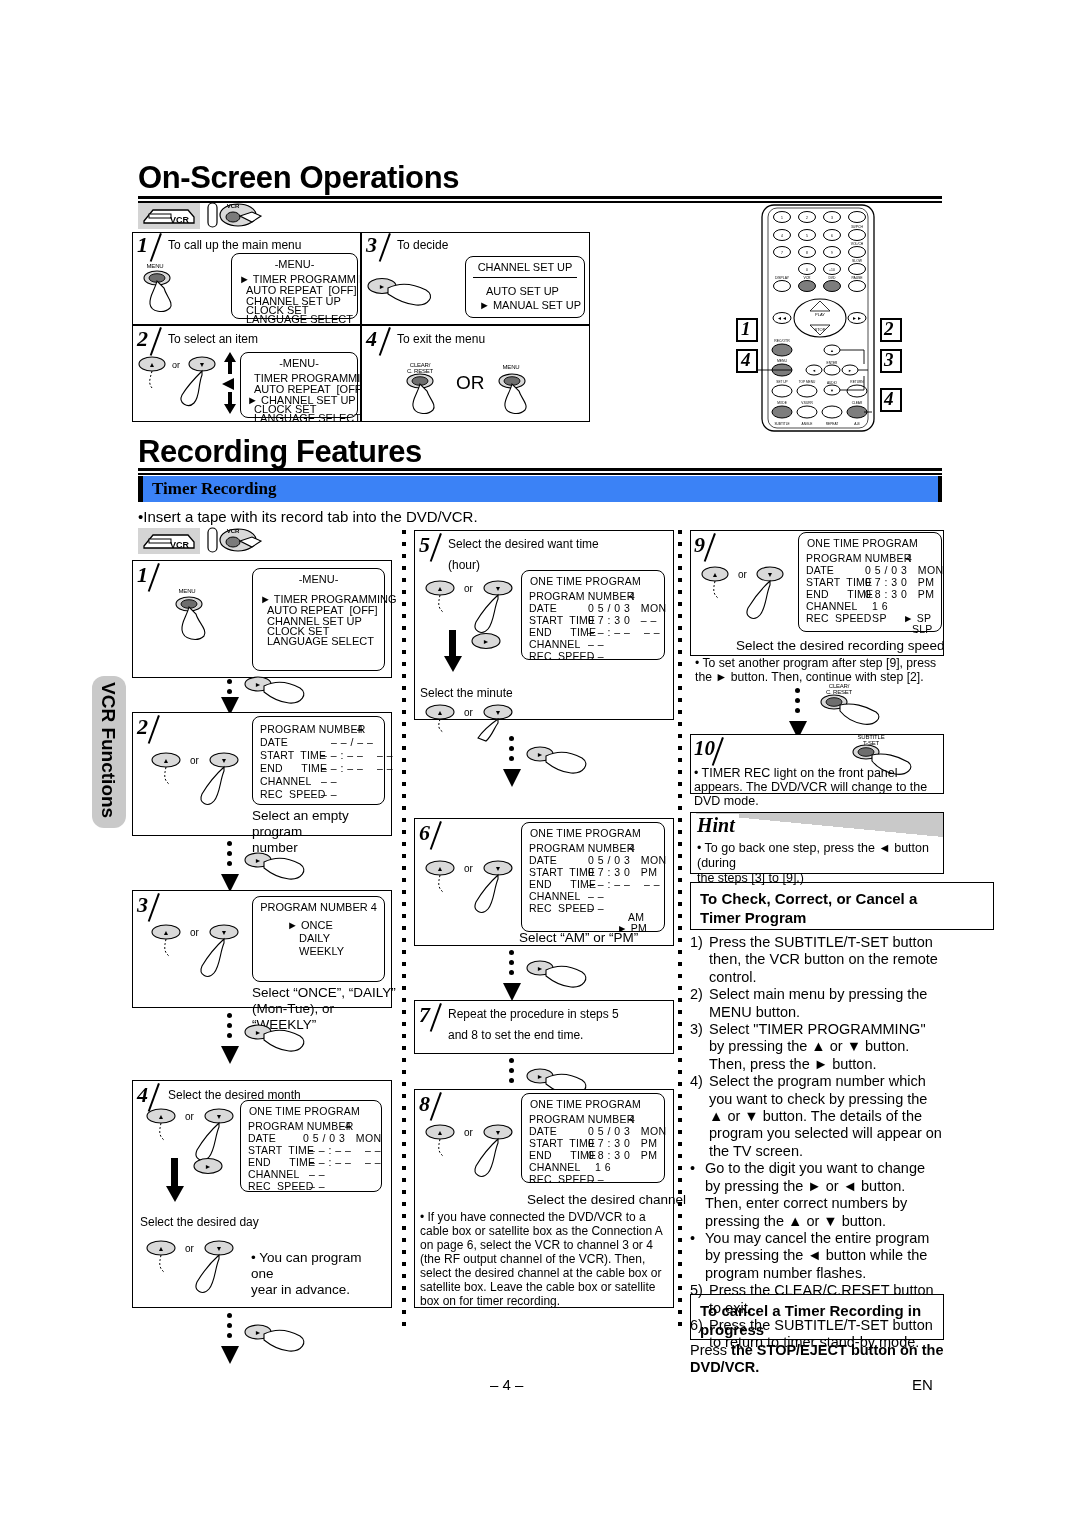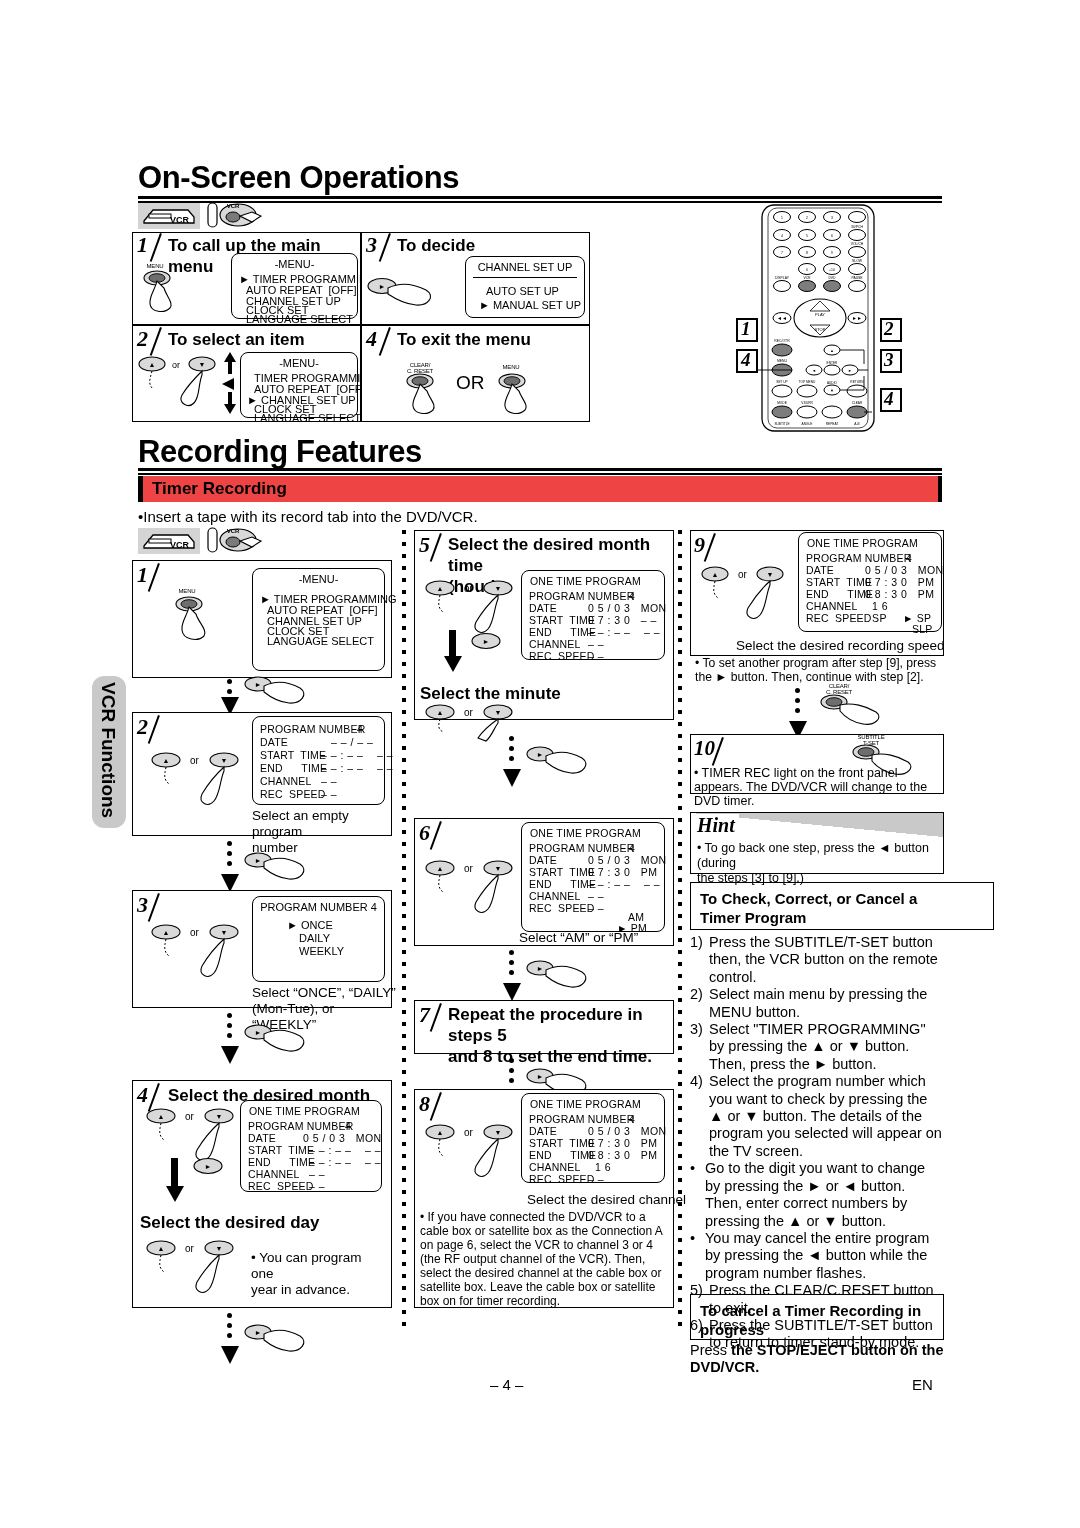--- a/index.html
+++ b/index.html
@@ -2,31 +2,31 @@
 <html><head>
 <meta charset="utf-8">
 <style>
   html,body{margin:0;padding:0;background:#fff;}
   body{width:1080px;height:1528px;font-family:"Liberation Sans",sans-serif;color:#000;position:relative;overflow:hidden;}
   .page{position:absolute;left:0;top:0;width:1080px;height:1528px;}
 
   
   .h1{position:absolute;font-size:31px;font-weight:bold;letter-spacing:-0.4px;}
   .h1rule{position:absolute;border-top:3px solid #000;border-bottom:2px solid #000;height:2px;}
-  .secbar{position:absolute;background:#ef4444;border-left:5px solid #000;box-sizing:border-box;}
+  .secbar{position:absolute;background:#3b82f6;border-left:5px solid #000;box-sizing:border-box;font-family:Liberation Serif, serif;}
   .secbar span{position:absolute;left:9px;top:3px;font-size:17px;font-weight:bold;}
   .secbar .rt{position:absolute;right:0;top:0;width:4px;height:100%;background:#000;}
 
   .bullet-line{position:absolute;font-size:15px;}
 
   
   .box{position:absolute;border:1.6px solid #000;box-sizing:border-box;background:#fff;}
   .stepnum{position:absolute;font-size:22px;font-weight:bold;font-style:italic;font-family:"Liberation Serif",serif;}
   .slash{position:absolute;background:#000;width:1.6px;transform-origin:top left;}
-  .steptitle{position:absolute;font-size:17px;line-height:21px;font-weight:bold;}
+  .steptitle{position:absolute;font-size:12px;line-height:21px;}
   .cap{position:absolute;font-size:13.5px;line-height:16px;}
   .small{position:absolute;font-size:12px;line-height:14px;}
 
   
   .osd{position:absolute;border:1.4px solid #000;border-radius:8px;background:#fff;box-sizing:border-box;
        font-family:"Liberation Sans",sans-serif;}
   .osd .ttl{position:absolute;left:8px;top:4px;font-size:10.5px;letter-spacing:0.2px;}
   .osd .ttlc{position:absolute;left:0;right:0;top:4px;text-align:center;font-size:11px;}
   .osd .hr{position:absolute;height:1.2px;background:#000;}
   .osd .r{position:absolute;font-size:10.5px;white-space:pre;letter-spacing:0.2px;}
@@ -601,21 +601,21 @@
 <div class="arrowdown" style="left:221px;top:1346px;"></div>
 <svg style="position:absolute;left:243px;top:1320px;" width="72" height="38" viewBox="0 0 72 38">
   <ellipse cx="15" cy="12" rx="13" ry="7" fill="#d9d9d9" stroke="#000" stroke-width="1.1"></ellipse>
   <text x="15" y="15" font-size="7" text-anchor="middle">►</text>
   <path d="M21 14 C33 8 46 10 57 16 C66 22 58 32 46 31 C35 30 26 24 21 20 Z" fill="#fff" stroke="#000" stroke-width="1.1"></path>
 </svg>
 
 <div class="box" style="left:414px;top:530px;width:260px;height:190px;"></div>
 <div class="stepnum" style="left:419px;top:532px;">5</div>
 <div class="slash" style="left:440px;top:533px;height:30px;transform:rotate(20deg);"></div>
-<div class="steptitle" style="left:448px;top:534px;width:225px;white-space:pre-line;">Select the desired month time
+<div class="steptitle" style="left:448px;top:534px;width:225px;white-space:pre-line;">Select the desired want time
 (hour)</div>
 <svg style="position:absolute;left:424px;top:578px;" width="100" height="56" viewBox="0 0 100 56">
   <ellipse cx="16" cy="10" rx="14" ry="7" fill="#d9d9d9" stroke="#000" stroke-width="1.1"></ellipse>
   <text x="16" y="13" font-size="7" text-anchor="middle">▲</text>
   <text x="40" y="14" font-size="10" font-family="Liberation Sans, sans-serif">or</text>
   <ellipse cx="74" cy="10" rx="14" ry="7" fill="#d9d9d9" stroke="#000" stroke-width="1.1"></ellipse>
   <text x="74" y="13" font-size="7" text-anchor="middle">▼</text>
   <path d="M16 17 C14 26 14 30 19 34" fill="none" stroke="#000" stroke-width="1" stroke-dasharray="2,2"></path>
   <path d="M74 17 C64 26 58 34 52 44 C48 53 58 58 64 51 C70 44 70 30 74 21 Z" fill="#fff" stroke="#000" stroke-width="1.1"></path>
 </svg>
@@ -805,21 +805,21 @@
 <div class="stepnum" style="left:694px;top:736px;font-size:21px;">10</div>
 <div class="slash" style="left:722px;top:737px;height:30px;transform:rotate(20deg);"></div>
 <div class="btnlabel" style="left:854px;top:734px;width:34px;white-space:pre-line;">SUBTITLE
 T-SET</div>
 <svg style="position:absolute;left:850px;top:742px;" width="72" height="40" viewBox="0 0 72 40">
   <ellipse cx="16" cy="10" rx="13" ry="7" fill="#d9d9d9" stroke="#000" stroke-width="1.1"></ellipse>
   <ellipse cx="16" cy="10" rx="8" ry="4.3" fill="#6e6e6e" stroke="#000" stroke-width="0.9"></ellipse>
   <path d="M22 13 C34 10 48 14 58 20 C66 26 56 34 45 32 C34 30 26 24 22 19 Z" f="" fill="#fff" stroke="#000" stroke-width="1.1"></path>
 </svg>
 <div class="small" style="left:694px;top:766px;width:248px;font-size:12.5px;">• TIMER REC light on the front panel appears.
-  The DVD/VCR will change to the DVD timer.</div>
+  The DVD/VCR will change to the DVD mode.</div>
 
 <div class="hintbox" style="left:690px;top:812px;width:254px;height:62px;">
   <div class="hinthdr">
     <div class="hintwedge"></div>
     <b>Hint</b>
   </div>
   <div class="hintline" style="top:28px;width:244px;white-space:pre-line;">• To go back one step, press the ◄ button (during
   the steps [3] to [9].)</div>
 </div>
 

